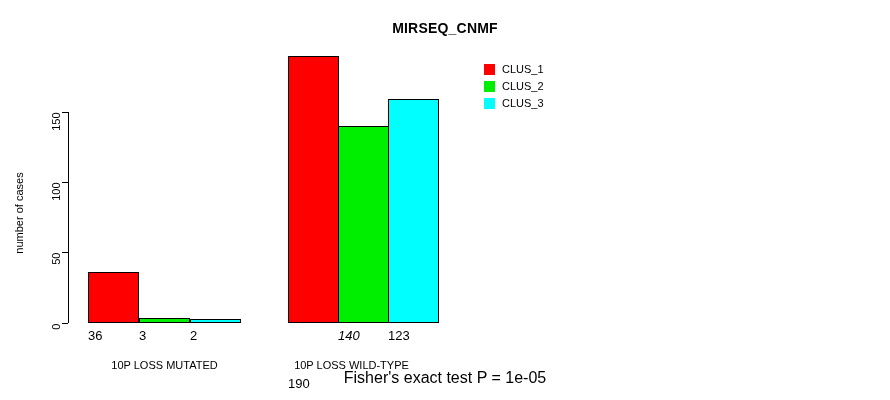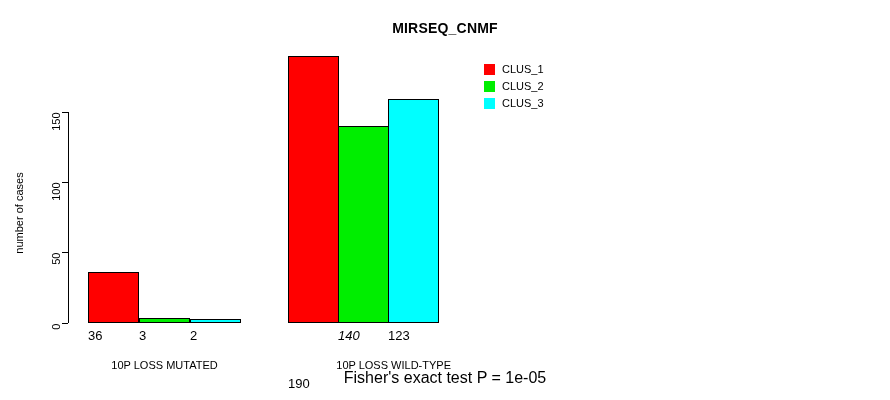--- a/index.html
+++ b/index.html
@@ -160,21 +160,21 @@
     <div class="group-baseline" style="width:151px;"></div>
     <div class="abs bar" style="left: 0px; width: 51px; height: 267px; background: rgb(255, 0, 0);"></div>
     <div class="abs bar" style="left: 50px; width: 51px; height: 197px; background: rgb(0, 238, 0);"></div>
     <div class="abs bar" style="left: 100px; width: 51px; height: 224px; background: rgb(0, 255, 255);"></div>
   </div>
 
   <div class="bar-value" style="left:288px; width:51px;margin-top:48px;">190</div>
   <div class="bar-value" style="left:338px; width:51px;font-style:italic;">140</div>
   <div class="bar-value" style="left:388px; width:51px;">123</div>
 
-  <div class="group-label" style="left:300px; width:151px;text-align:right;">10P LOSS WILD-TYPE</div>
+  <div class="group-label" style="left:276px; width:151px;">10P LOSS WILD-TYPE</div>
 
   <div class="abs" id="legend">
     <div class="legend-row">
       <span class="legend-swatch" style="background: rgb(255, 0, 0);"></span>
       <span class="legend-label">CLUS_1</span>
     </div>
     <div class="legend-row">
       <span class="legend-swatch" style="background: rgb(0, 238, 0);"></span>
       <span class="legend-label">CLUS_2</span>
     </div>

